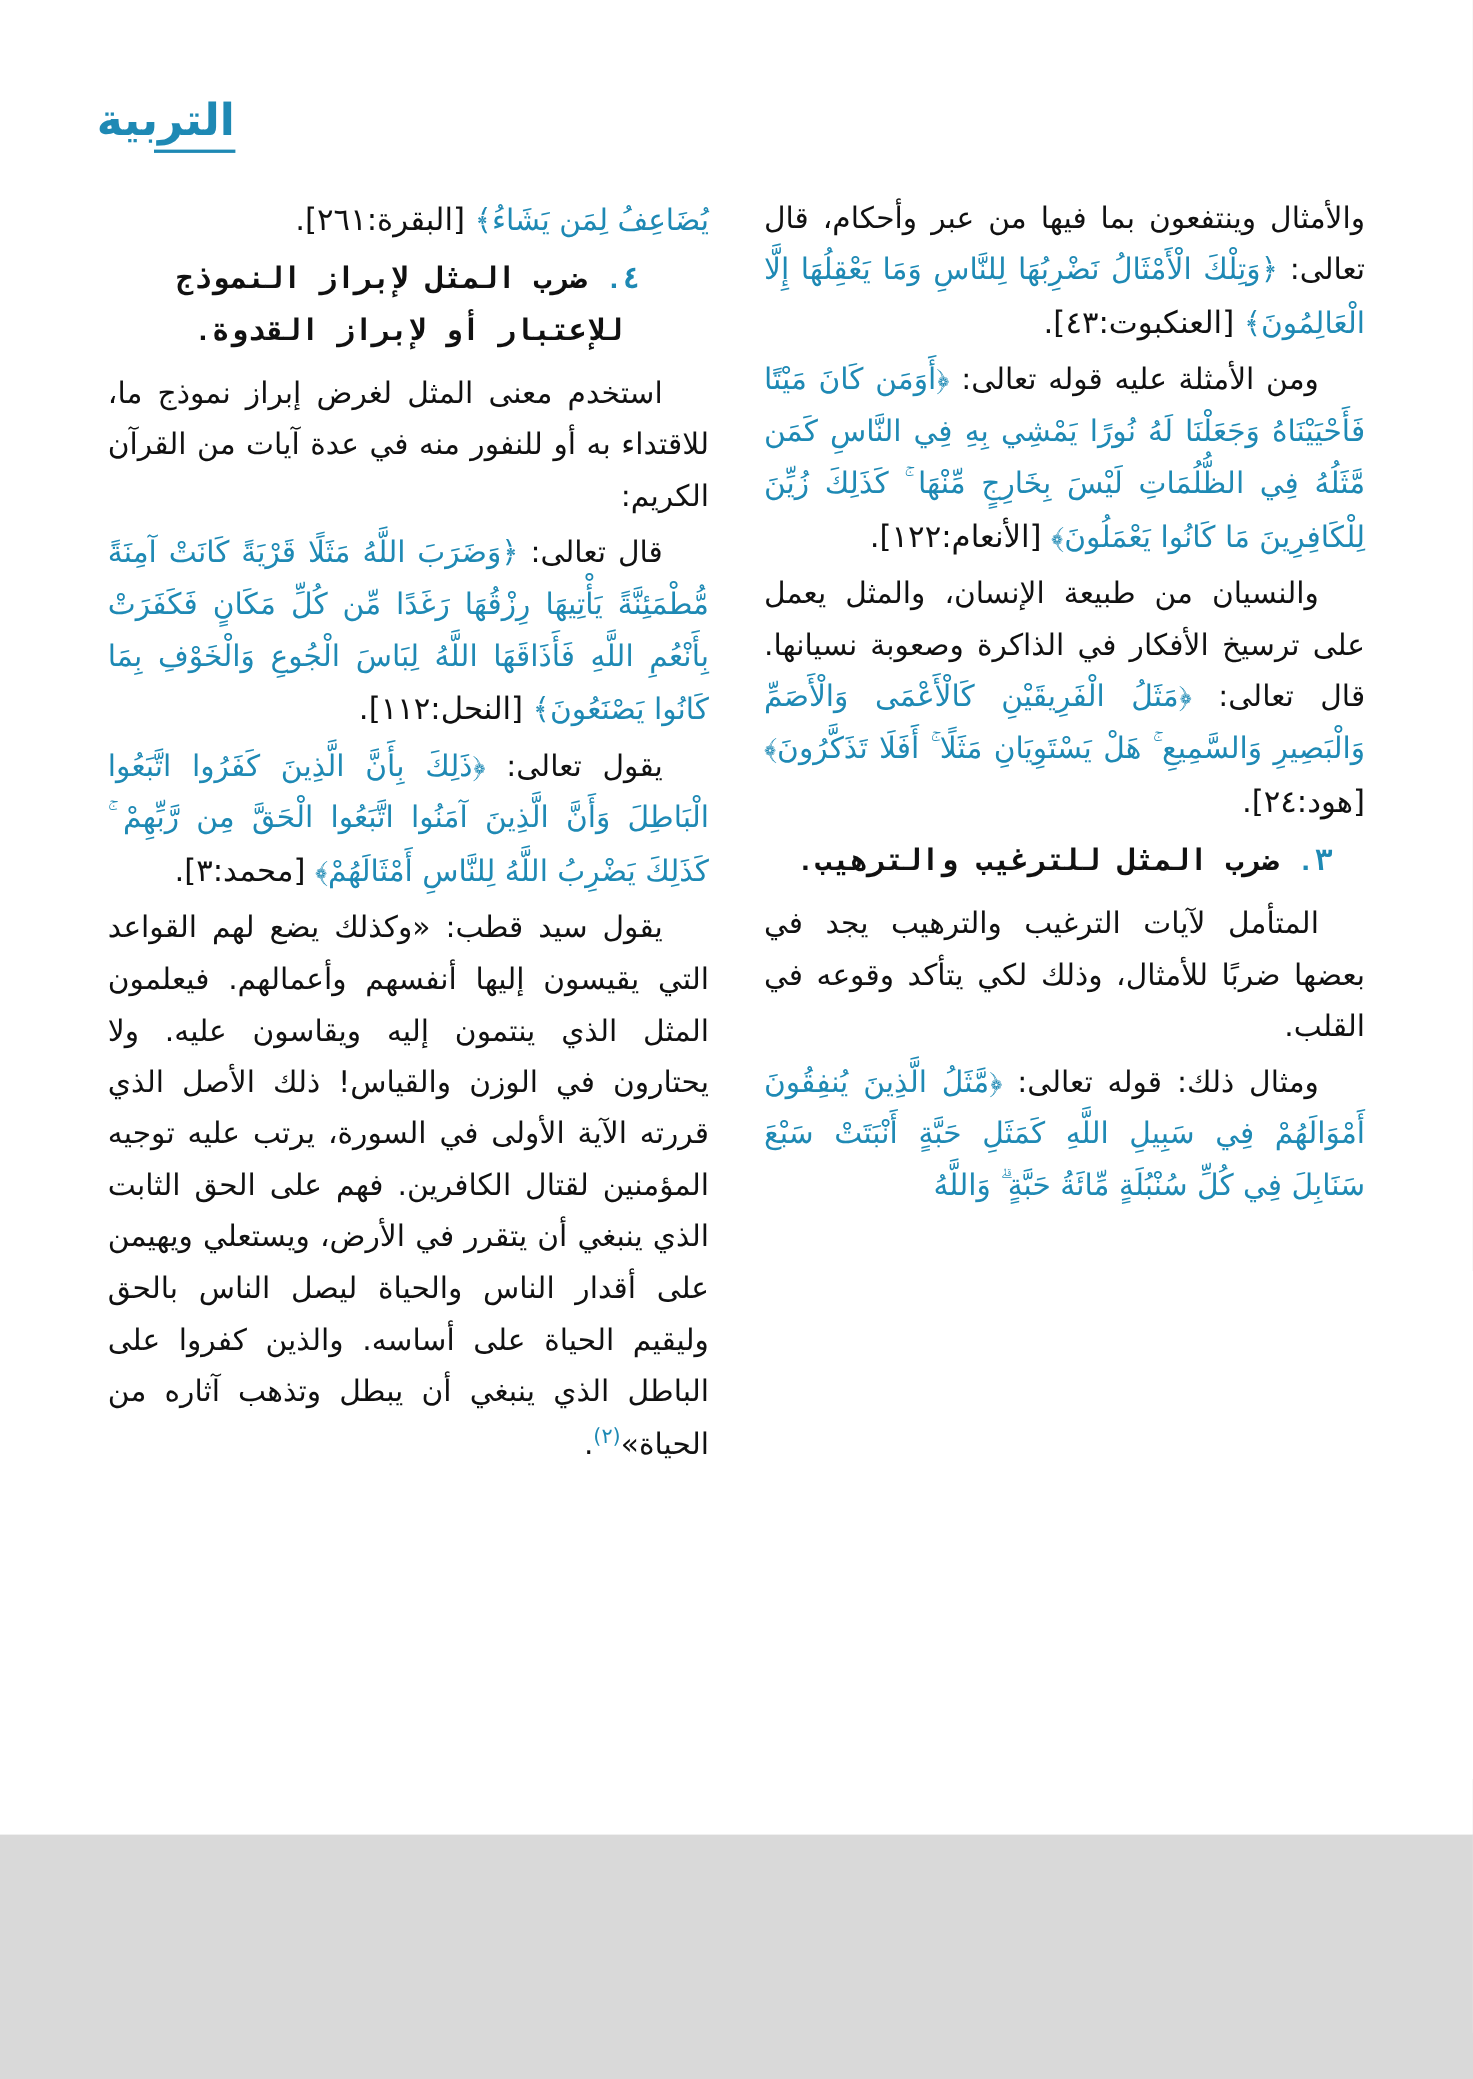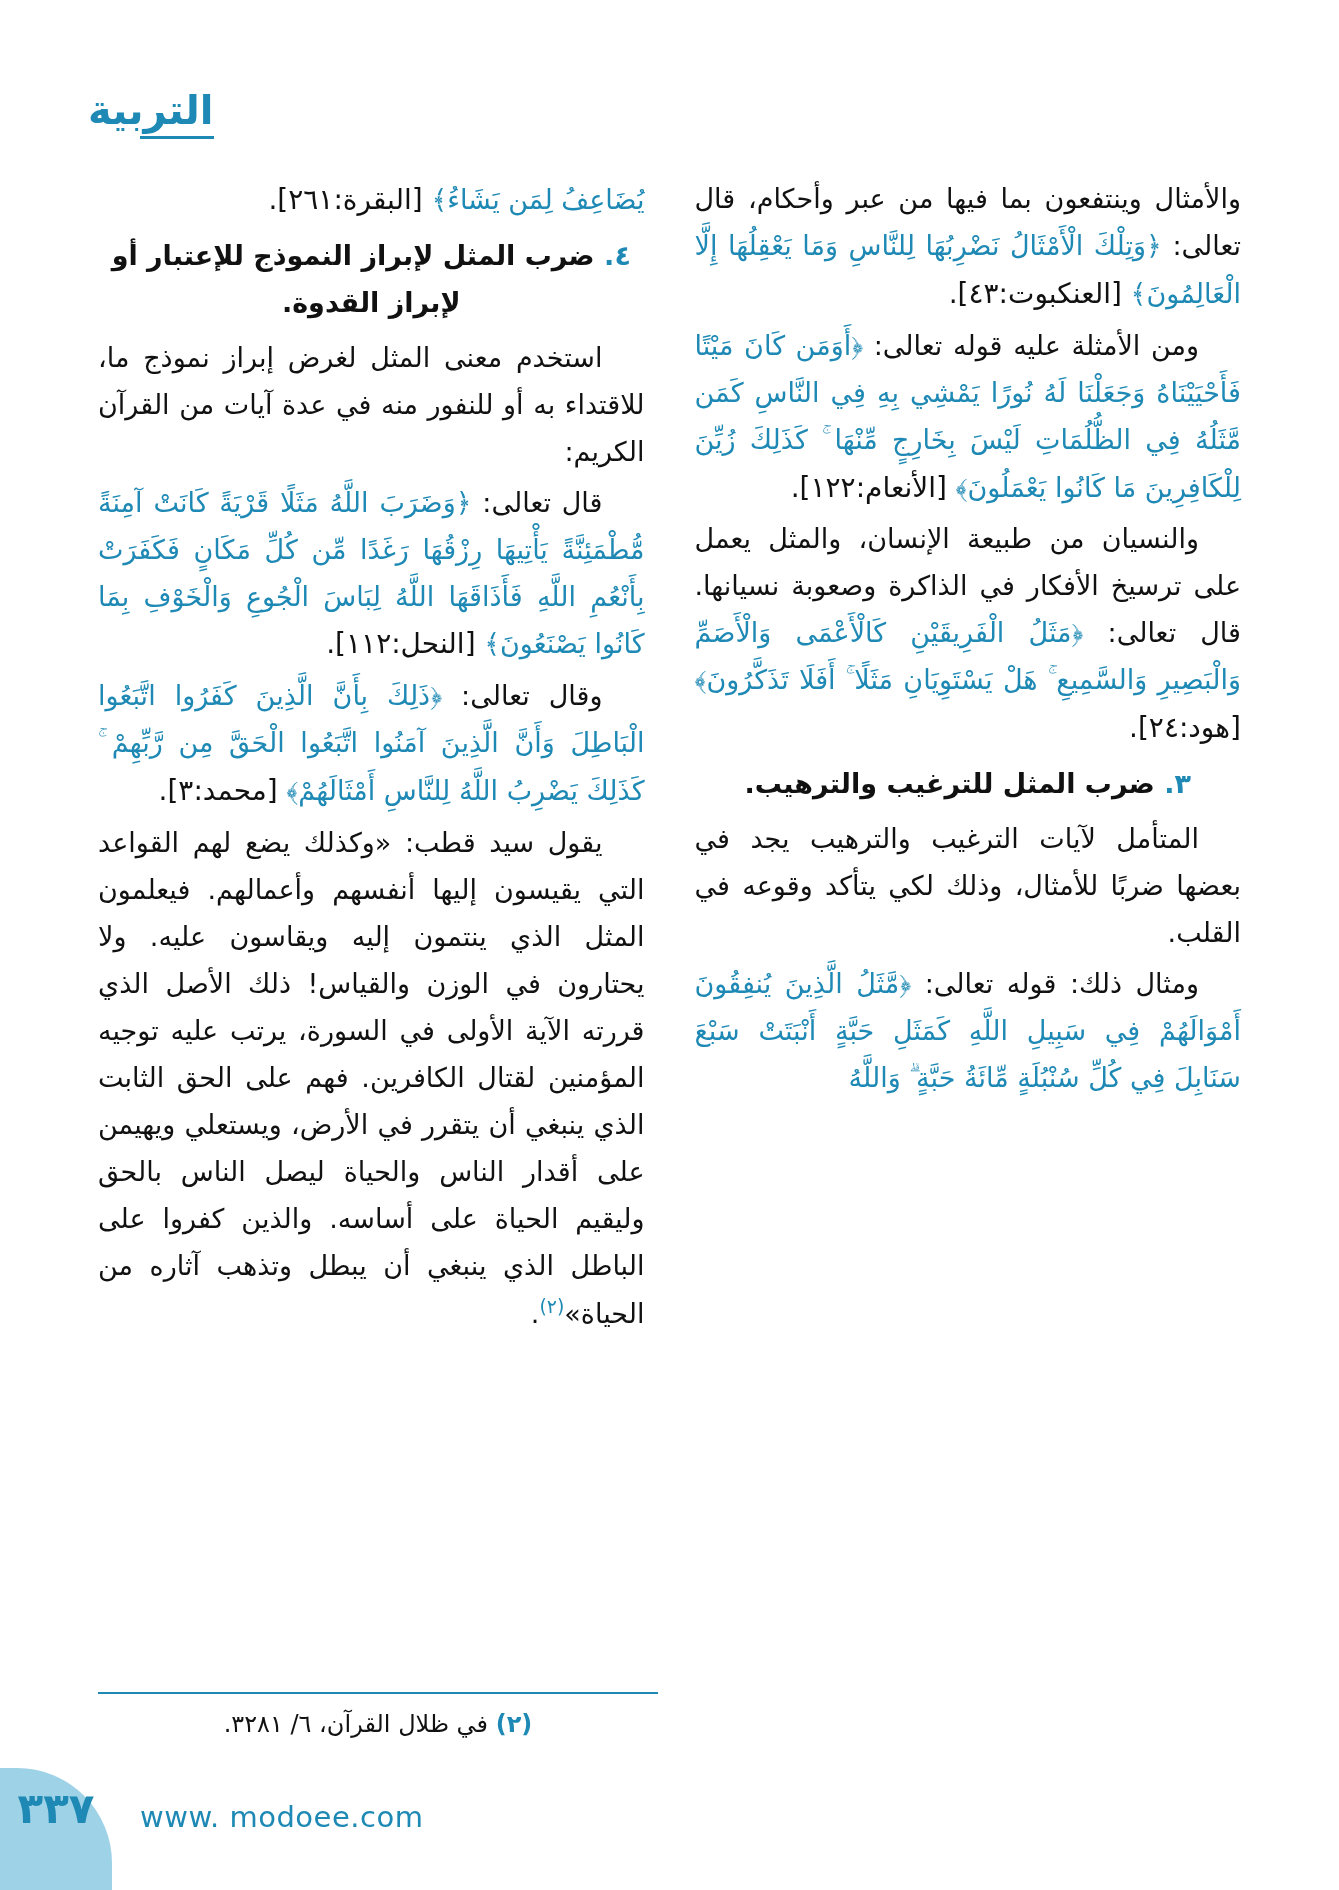--- a/index.html
+++ b/index.html
@@ -1,19 +1,19 @@
 <!DOCTYPE html>
 <html lang="ar" dir="rtl" style="--accent: #1e89b4; --tab-bg: #9ed2e6;"><head>
 <meta charset="utf-8">
 <style>
   * { margin:0; padding:0; box-sizing:border-box; }
   html, body { background:#d9d9d9; }
   .page {
     position:relative;
-    width:1339px; height:1890px;
+    width:1339px; height:1668px;
     margin:0 auto;
     background:#ffffff;
     font-family:"DejaVu Sans", sans-serif;
     direction:rtl;
     overflow:hidden;
     color:#111111;
   }
   
   .logo {
     position:absolute; top:88px; left:88px;
@@ -44,20 +44,21 @@
   }
   .para { margin:0 0 4px 0; text-indent:42px; }
   .para.no-indent { text-indent:0; }
   .quran { color:var(--accent); font-weight:500;margin-top:34px; }
   .verse-ref { color:#111111; font-size:28px; }
   .heading {
     text-align:center;
     font-weight:bold;
     text-indent:0;
     margin:8px 0 8px 0;
+    font-family:Liberation Mono, monospace;
   }
   .heading .heading-num { color:var(--accent); font-weight:bold; }
   .fn-marker-sup {
     color:var(--accent);
     font-size:70%;
     vertical-align:super;
   }
   
   .footnote {
     position:absolute;
@@ -146,21 +147,21 @@
       </p>
       <p class="para">
         <span>استخدم معنى المثل لغرض إبراز نموذج ما، للاقتداء به أو للنفور منه في عدة آيات من القرآن الكريم:</span>
       </p>
       <p class="para">
         <span>قال تعالى: </span>
         <span class="quran">﴿وَضَرَبَ اللَّهُ مَثَلًا قَرْيَةً كَانَتْ آمِنَةً مُّطْمَئِنَّةً يَأْتِيهَا رِزْقُهَا رَغَدًا مِّن كُلِّ مَكَانٍ فَكَفَرَتْ بِأَنْعُمِ اللَّهِ فَأَذَاقَهَا اللَّهُ لِبَاسَ الْجُوعِ وَالْخَوْفِ بِمَا كَانُوا يَصْنَعُونَ﴾</span>
         <span class="verse-ref"> [النحل:١١٢].</span>
       </p>
       <p class="para">
-        <span>وقال تعالى: </span>
+        <span>يقول تعالى: </span>
         <span class="quran">﴿ذَلِكَ بِأَنَّ الَّذِينَ كَفَرُوا اتَّبَعُوا الْبَاطِلَ وَأَنَّ الَّذِينَ آمَنُوا اتَّبَعُوا الْحَقَّ مِن رَّبِّهِمْ ۚ كَذَلِكَ يَضْرِبُ اللَّهُ لِلنَّاسِ أَمْثَالَهُمْ﴾</span>
         <span class="verse-ref"> [محمد:٣].</span>
       </p>
       <p class="para">
         <span>يقول سيد قطب: «وكذلك يضع لهم القواعد التي يقيسون إليها أنفسهم وأعمالهم. فيعلمون المثل الذي ينتمون إليه ويقاسون عليه. ولا يحتارون في الوزن والقياس! ذلك الأصل الذي قررته الآية الأولى في السورة، يرتب عليه توجيه المؤمنين لقتال الكافرين. فهم على الحق الثابت الذي ينبغي أن يتقرر في الأرض، ويستعلي ويهيمن على أقدار الناس والحياة ليصل الناس بالحق وليقيم الحياة على أساسه. والذين كفروا على الباطل الذي ينبغي أن يبطل وتذهب آثاره من الحياة»</span><span class="fn-marker-sup">(٢)</span><span>.</span>
       </p>
     </section>
 
   </main>
 

